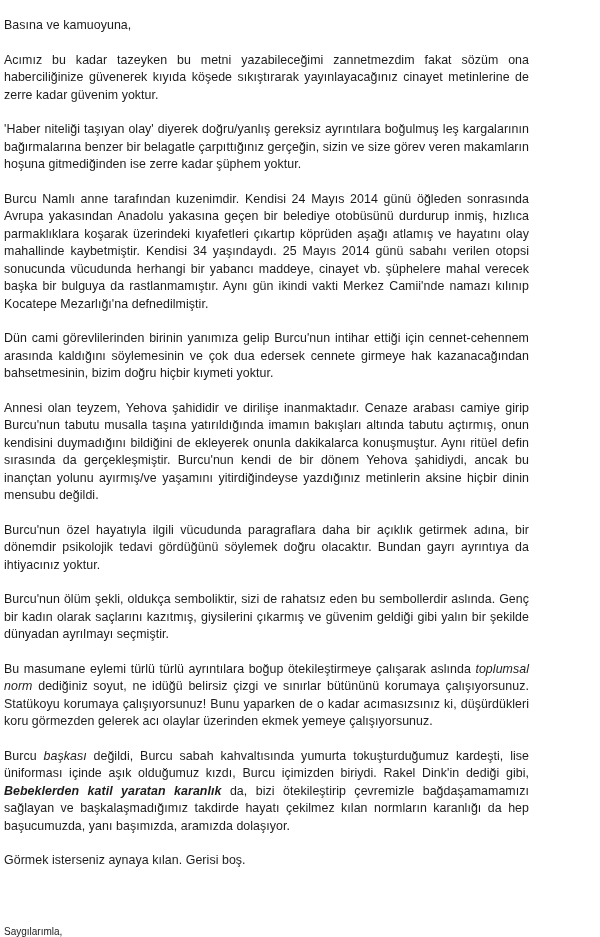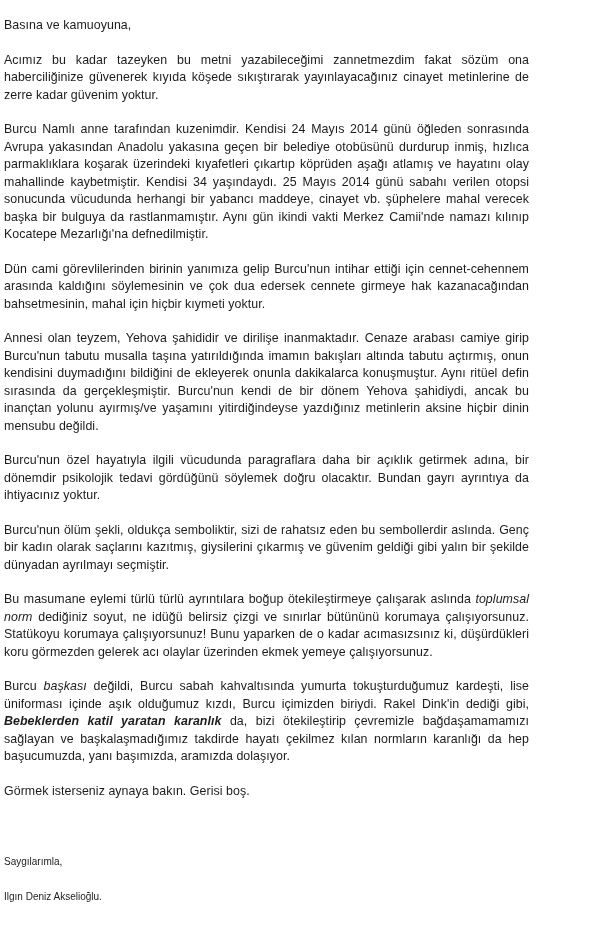--- a/index.html
+++ b/index.html
@@ -56,36 +56,37 @@
 </style>
 </head>
 <body>
 
 <div class="page">
 
   <p class="para nojust">Basına ve kamuoyuna,</p>
 
   <p class="para">Acımız bu kadar tazeyken bu metni yazabileceğimi zannetmezdim fakat sözüm ona haberciliğinize güvenerek kıyıda köşede sıkıştırarak yayınlayacağınız cinayet metinlerine de zerre kadar güvenim yoktur.</p>
 
+  <p class="para">'Haber niteliği taşıyan olay' diyerek doğru/yanlış gereksiz ayrıntılara boğulmuş leş kargalarının bağırmalarına benzer bir belagatle çarpıttığınız gerçeğin, sizin ve size görev veren makamların hoşuna gitmediğinden ise zerre kadar şüphem yoktur.</p>
 
   <p class="para">Burcu Namlı anne tarafından kuzenimdir. Kendisi 24 Mayıs 2014 günü öğleden sonrasında Avrupa yakasından Anadolu yakasına geçen bir belediye otobüsünü durdurup inmiş, hızlıca parmaklıklara koşarak üzerindeki kıyafetleri çıkartıp köprüden aşağı atlamış ve hayatını olay mahallinde kaybetmiştir. Kendisi 34 yaşındaydı. 25 Mayıs 2014 günü sabahı verilen otopsi sonucunda vücudunda herhangi bir yabancı maddeye, cinayet vb. şüphelere mahal verecek başka bir bulguya da rastlanmamıştır. Aynı gün ikindi vakti Merkez Camii'nde namazı kılınıp Kocatepe Mezarlığı'na defnedilmiştir.</p>
 
-  <p class="para">Dün cami görevlilerinden birinin yanımıza gelip Burcu'nun intihar ettiği için cennet-cehennem arasında kaldığını söylemesinin ve çok dua edersek cennete girmeye hak kazanacağından bahsetmesinin, mahal için hiçbir kıymeti yoktur.</p>
+  <p class="para">Dün cami görevlilerinden birinin yanımıza gelip Burcu'nun intihar ettiği için cennet-cehennem arasında kaldığını söylemesinin ve çok dua edersek cennete girmeye hak kazanacağından bahsetmesinin, bizim doğru hiçbir kıymeti yoktur.</p>
 
   <p class="para">Annesi olan teyzem, Yehova şahididir ve dirilişe inanmaktadır. Cenaze arabası camiye girip Burcu'nun tabutu musalla taşına yatırıldığında imamın bakışları altında tabutu açtırmış, onun kendisini duymadığını bildiğini de ekleyerek onunla dakikalarca konuşmuştur. Aynı ritüel defin sırasında da gerçekleşmiştir. Burcu'nun kendi de bir dönem Yehova şahidiydi, ancak bu inançtan yolunu ayırmış/ve yaşamını yitirdiğindeyse yazdığınız metinlerin aksine hiçbir dinin mensubu değildi.</p>
 
   <p class="para">Burcu'nun özel hayatıyla ilgili vücudunda paragraflara daha bir açıklık getirmek adına, bir dönemdir psikolojik tedavi gördüğünü söylemek doğru olacaktır. Bundan gayrı ayrıntıya da ihtiyacınız yoktur.</p>
 
   <p class="para">Burcu'nun ölüm şekli, oldukça semboliktir, sizi de rahatsız eden bu sembollerdir aslında. Genç bir kadın olarak saçlarını kazıtmış, giysilerini çıkarmış ve güvenim geldiği gibi yalın bir şekilde dünyadan ayrılmayı seçmiştir.</p>
 
   <p class="para"><span>Bu masumane eylemi türlü türlü ayrıntılara boğup ötekileştirmeye çalışarak aslında </span><em class="ital">toplumsal norm</em><span> dediğiniz soyut, ne idüğü belirsiz çizgi ve sınırlar bütününü korumaya çalışıyorsunuz. Statükoyu korumaya çalışıyorsunuz! Bunu yaparken de o kadar acımasızsınız ki, düşürdükleri koru görmezden gelerek acı olaylar üzerinden ekmek yemeye çalışıyorsunuz.</span></p>
 
   <p class="para"><span>Burcu </span><em class="ital">başkası</em><span> değildi, Burcu sabah kahvaltısında yumurta tokuşturduğumuz kardeşti, lise üniforması içinde aşık olduğumuz kızdı, Burcu içimizden biriydi. Rakel Dink'in dediği gibi, </span><strong class="bolditalic">Bebeklerden katil yaratan karanlık</strong><span> da, bizi ötekileştirip çevremizle bağdaşamamamızı sağlayan ve başkalaşmadığımız takdirde hayatı çekilmez kılan normların karanlığı da hep başucumuzda, yanı başımızda, aramızda dolaşıyor.</span></p>
 
-  <p class="para nojust">Görmek isterseniz aynaya bakın. Gerisi boş.</p>
+  <p class="para nojust">Görmek isterseniz aynaya kılan. Gerisi boş.</p>
 
   <div class="sign-spacer"></div>
 
   <div class="sign-block">
     <p class="sign-line">Saygılarımla,</p>
     <div class="sign-spacer"></div>
     <p class="sign-line">Ilgın Deniz Akselioğlu.</p>
 
   </div>
 

